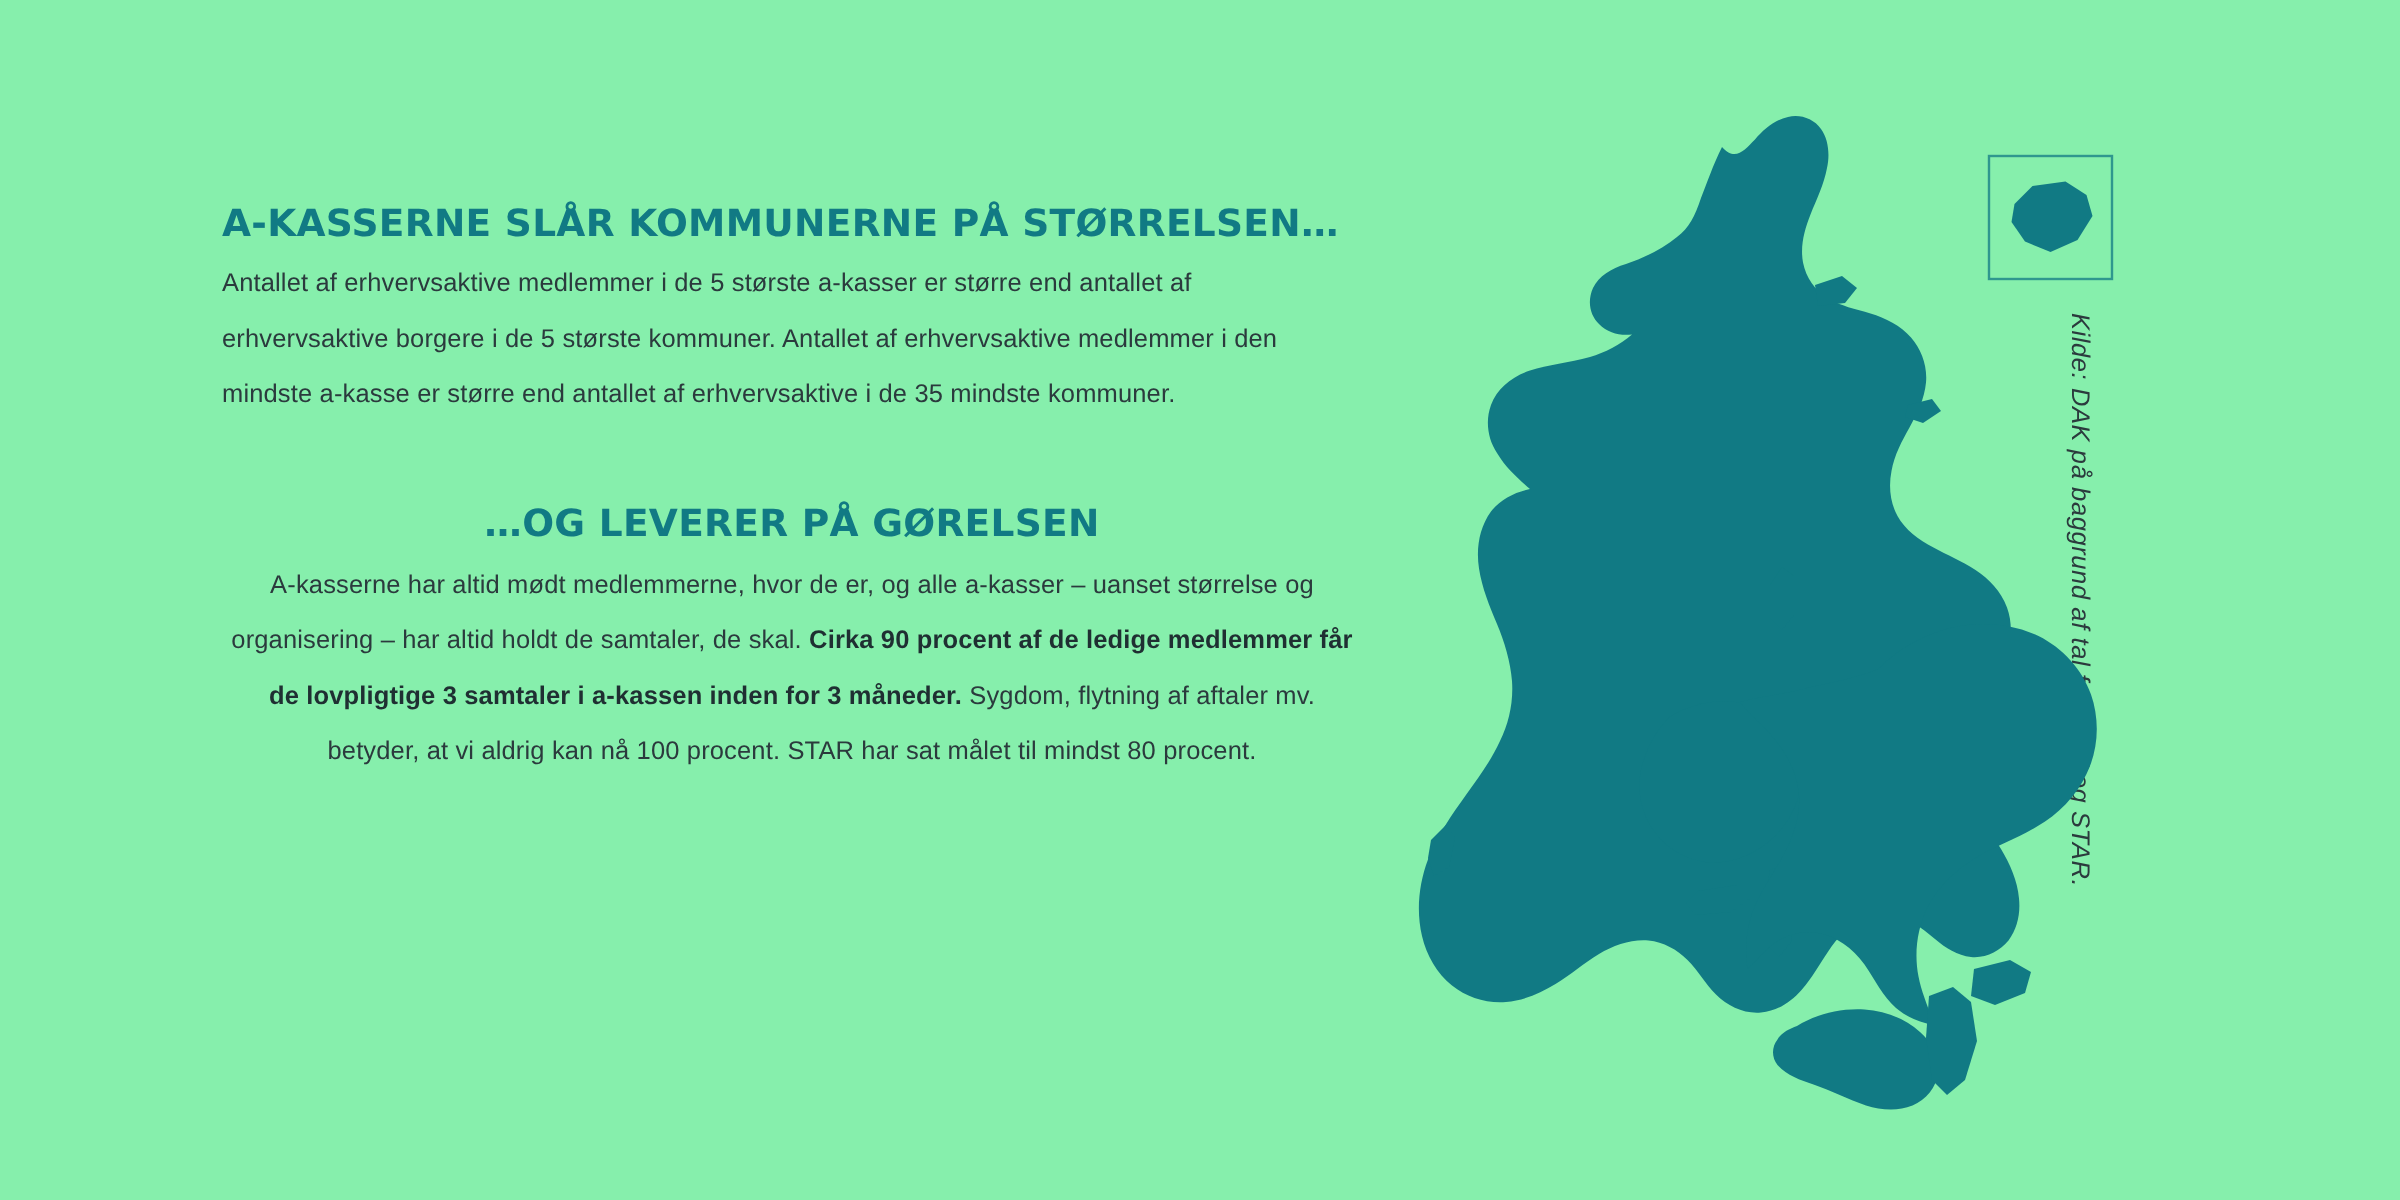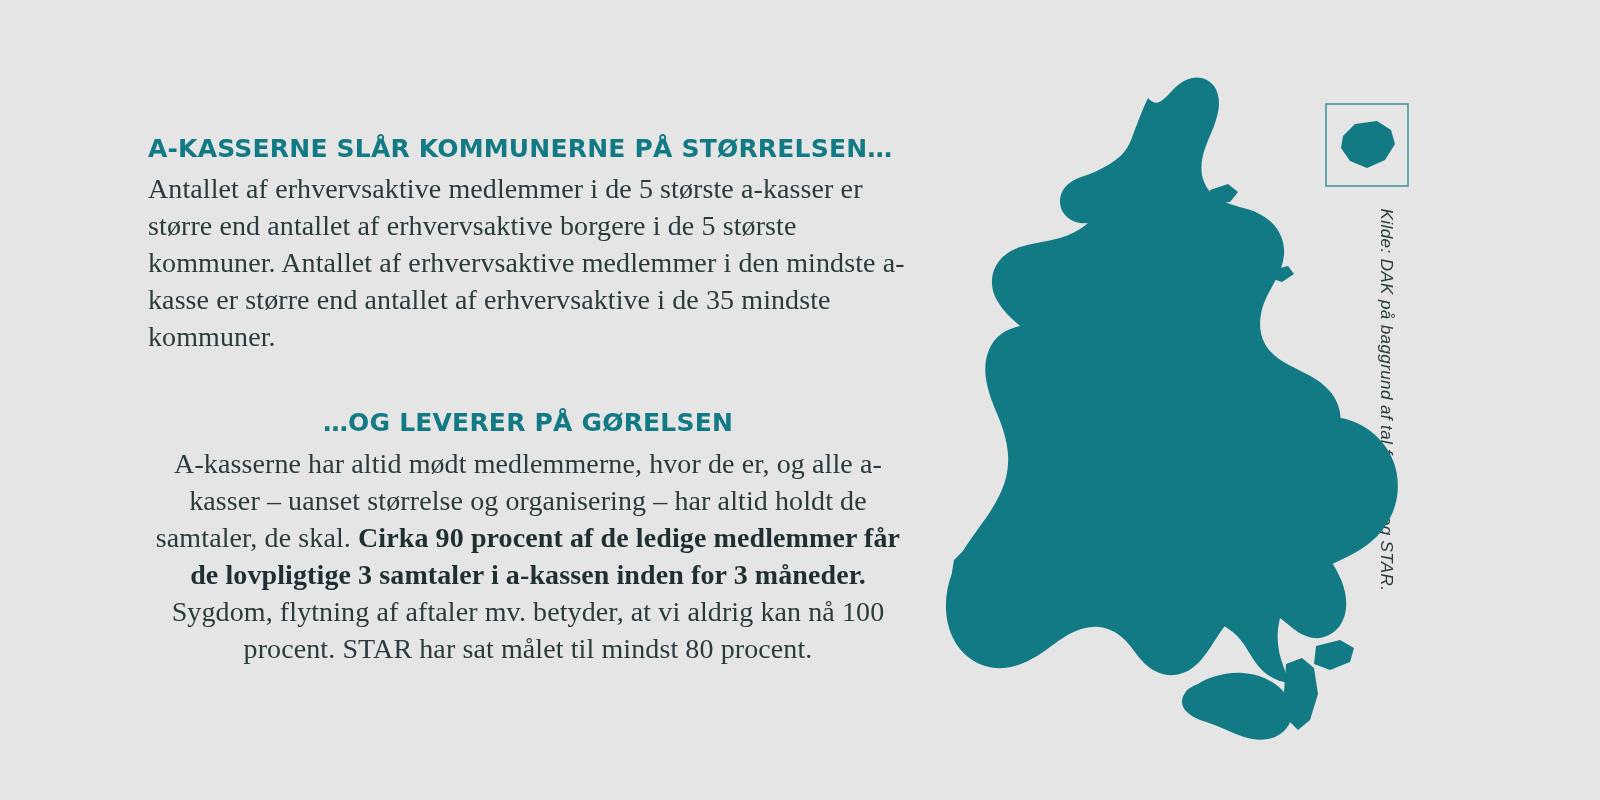--- a/index.html
+++ b/index.html
@@ -11,21 +11,21 @@
     height: 800px;
     background: #bed7da;
     font-family: "DejaVu Sans", sans-serif;
     overflow: hidden;
     position: relative;
   }
   .canvas {
     position: relative;
     width: 1600px;
     height: 800px;
-    background: #e5e5e5;
+    background: #86efac;
   }
 
   
   .text-col {
     position: absolute;
     left: 148px;
     top: 133px;
     width: 760px;
   }
   .block + .block {
@@ -35,22 +35,22 @@
   .heading {
     font-family: "DejaVu Sans", sans-serif;
     font-weight: bold;
     font-size: 25px;
     letter-spacing: 0.2px;
     color: #117a84;
     margin: 0 0 6px 0;
     line-height: 1.25;
   }
   .body-text {
-    font-family: Liberation Serif, serif;
-    font-size: 28px;
+    font-family: Liberation Sans, sans-serif;
+    font-size: 17px;
     line-height: 37px;
     color: #2b3a3d;
     margin: 0;
     letter-spacing: 0.1px;
   }
   .body-text b {
     font-weight: bold;
     color: #1f2f32;
   }
 

